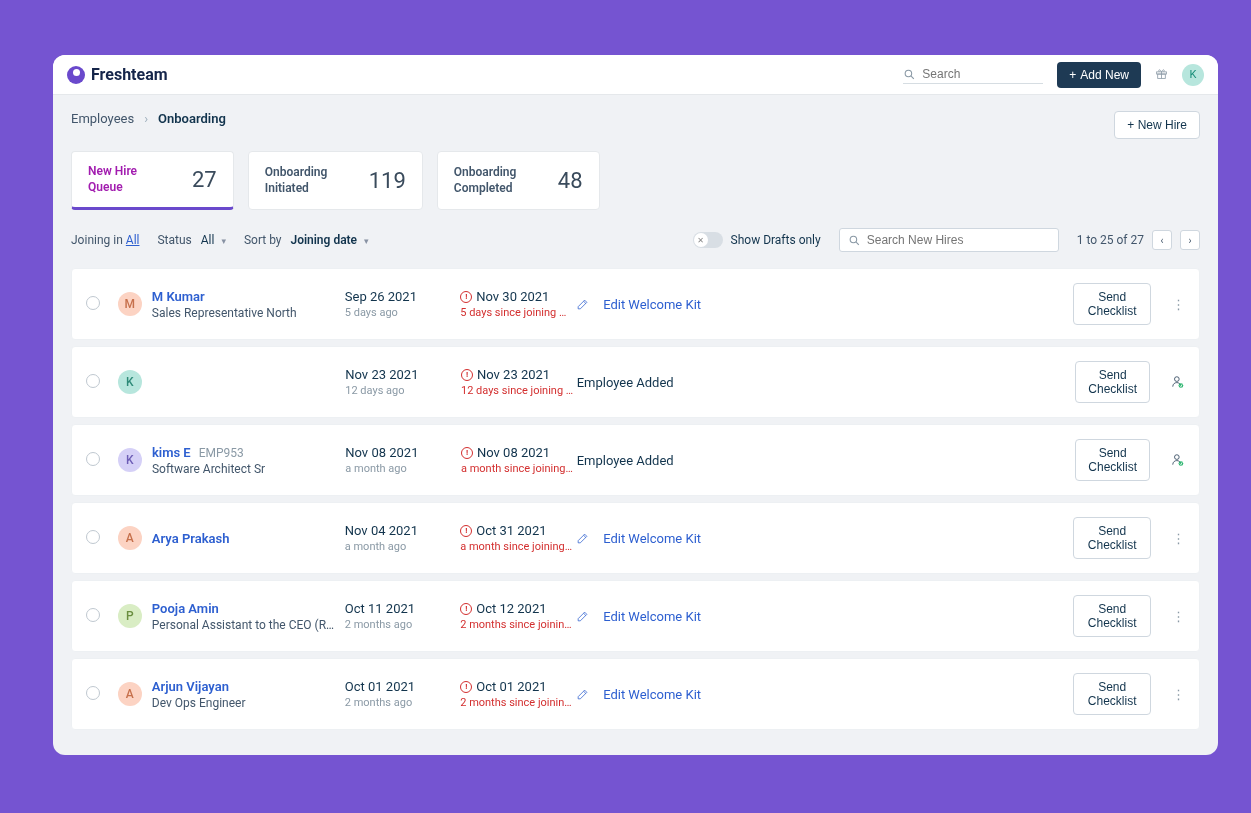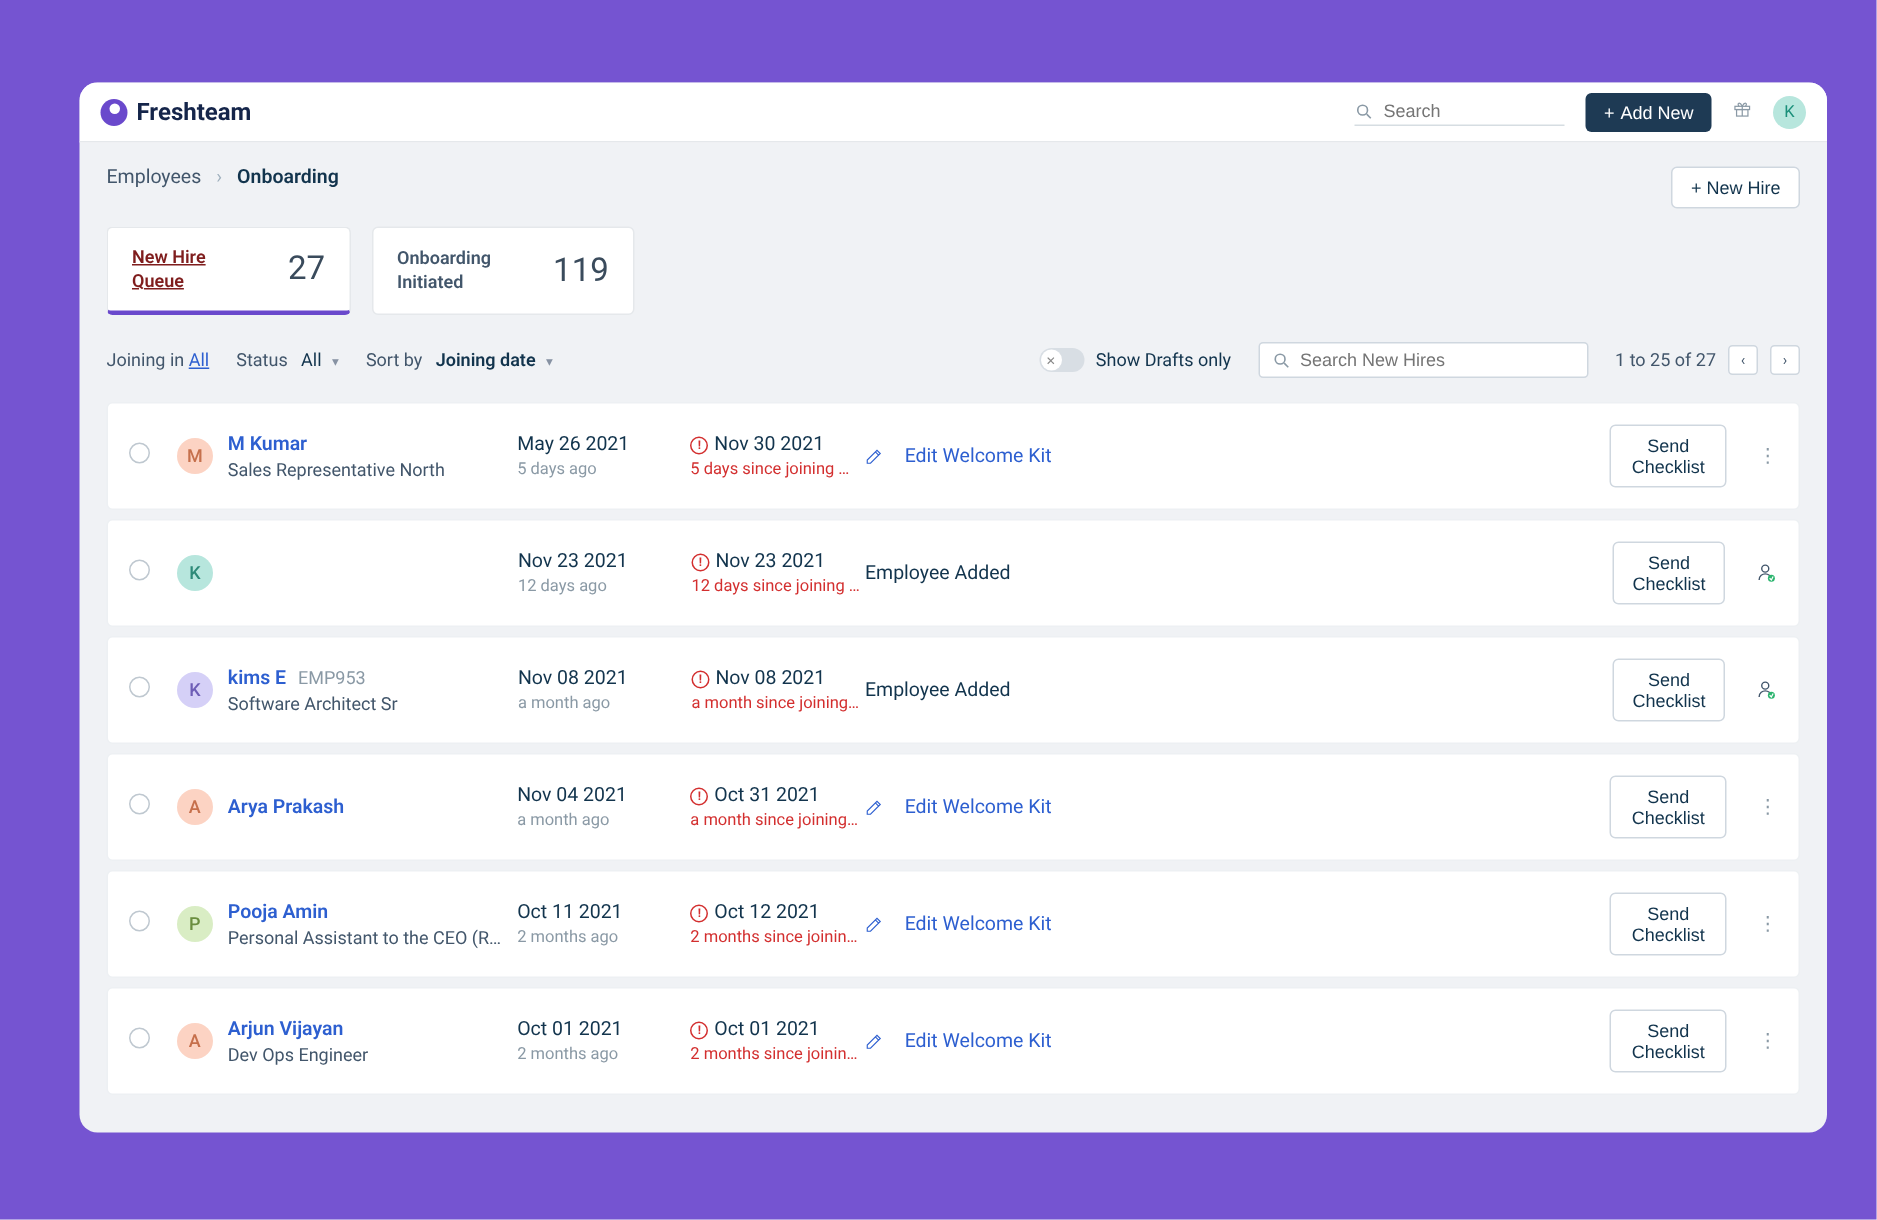--- a/index.html
+++ b/index.html
@@ -65,21 +65,21 @@
   padding: 6px 12px; font-size: 12px; color: #12344d; cursor: pointer;
 }
 .stat-row { display: flex; gap: 14px; padding: 0 18px 10px; }
 .stat-card {
   background: #fff; border: 1px solid #e5e8eb; border-radius: 4px;
   padding: 12px 16px; display: flex; align-items: center; gap: 24px;
   min-width: 160px;
 }
 .stat-card.active { border-bottom: 3px solid #6a49cc; }
 .stat-label { font-size: 12px; color: #42566b; max-width: 80px; line-height: 1.3; font-weight: 600; }
-.stat-card.active .stat-label { color: #7f1d1d; text-decoration: underline; }
+.stat-card.active .stat-label { color: #a21caf; }
 .stat-value { font-size: 22px; color: #3a4b5c; }
 .filters-row {
   display: flex; align-items: center; padding: 8px 18px 10px; gap: 18px; font-size: 12px;
 }
 .filters-row .lbl { color: #42566b; }
 .filters-row .val { color: #12344d; }
 .filters-row .link { color: #2d5fd0; text-decoration: underline; cursor: pointer; }
 .chev { font-size: 9px; color: #8792a3; margin-left: 4px; }
 .filters-spacer { flex: 1; }
 .toggle-wrap { display: flex; align-items: center; gap: 8px; }
@@ -202,20 +202,24 @@
   </div>
 
   <div class="stat-row" id="stat-row">
       <div class="stat-card active">
         <div class="stat-label">New Hire Queue</div>
                  <div class="stat-value">27</div>
       </div>
       <div class="stat-card">
         <div class="stat-label">Onboarding Initiated</div>
                  <div class="stat-value">119</div>
+      </div>
+      <div class="stat-card">
+        <div class="stat-label">Onboarding Completed</div>
+                 <div class="stat-value">48</div>
       </div>
     </div>
 
   <div class="filters-row">
     <span>
       <span class="lbl">Joining in</span>
       <span> </span>
       <span class="link">All</span>
     </span>
     <span>
@@ -257,21 +261,21 @@
       <span class="avatar av-pink">M</span>
       <div>
         <div class="name-line">
           <span class="emp-name">M Kumar</span>
 
         </div>
         <div class="emp-role">Sales Representative North</div>
       </div>
     </div>
     <div class="col-hired">
-      <div class="date-main">May 26 2021</div>
+      <div class="date-main">Sep 26 2021</div>
       <div class="date-sub">5 days ago</div>
     </div>
     <div class="col-join">
       <div class="join-date">
               <span class="warn-ico">!</span>
               <span>Nov 30 2021</span>
             </div>
       <div class="join-warn">5 days since joining …</div>
     </div>
     <div class="col-kit">

